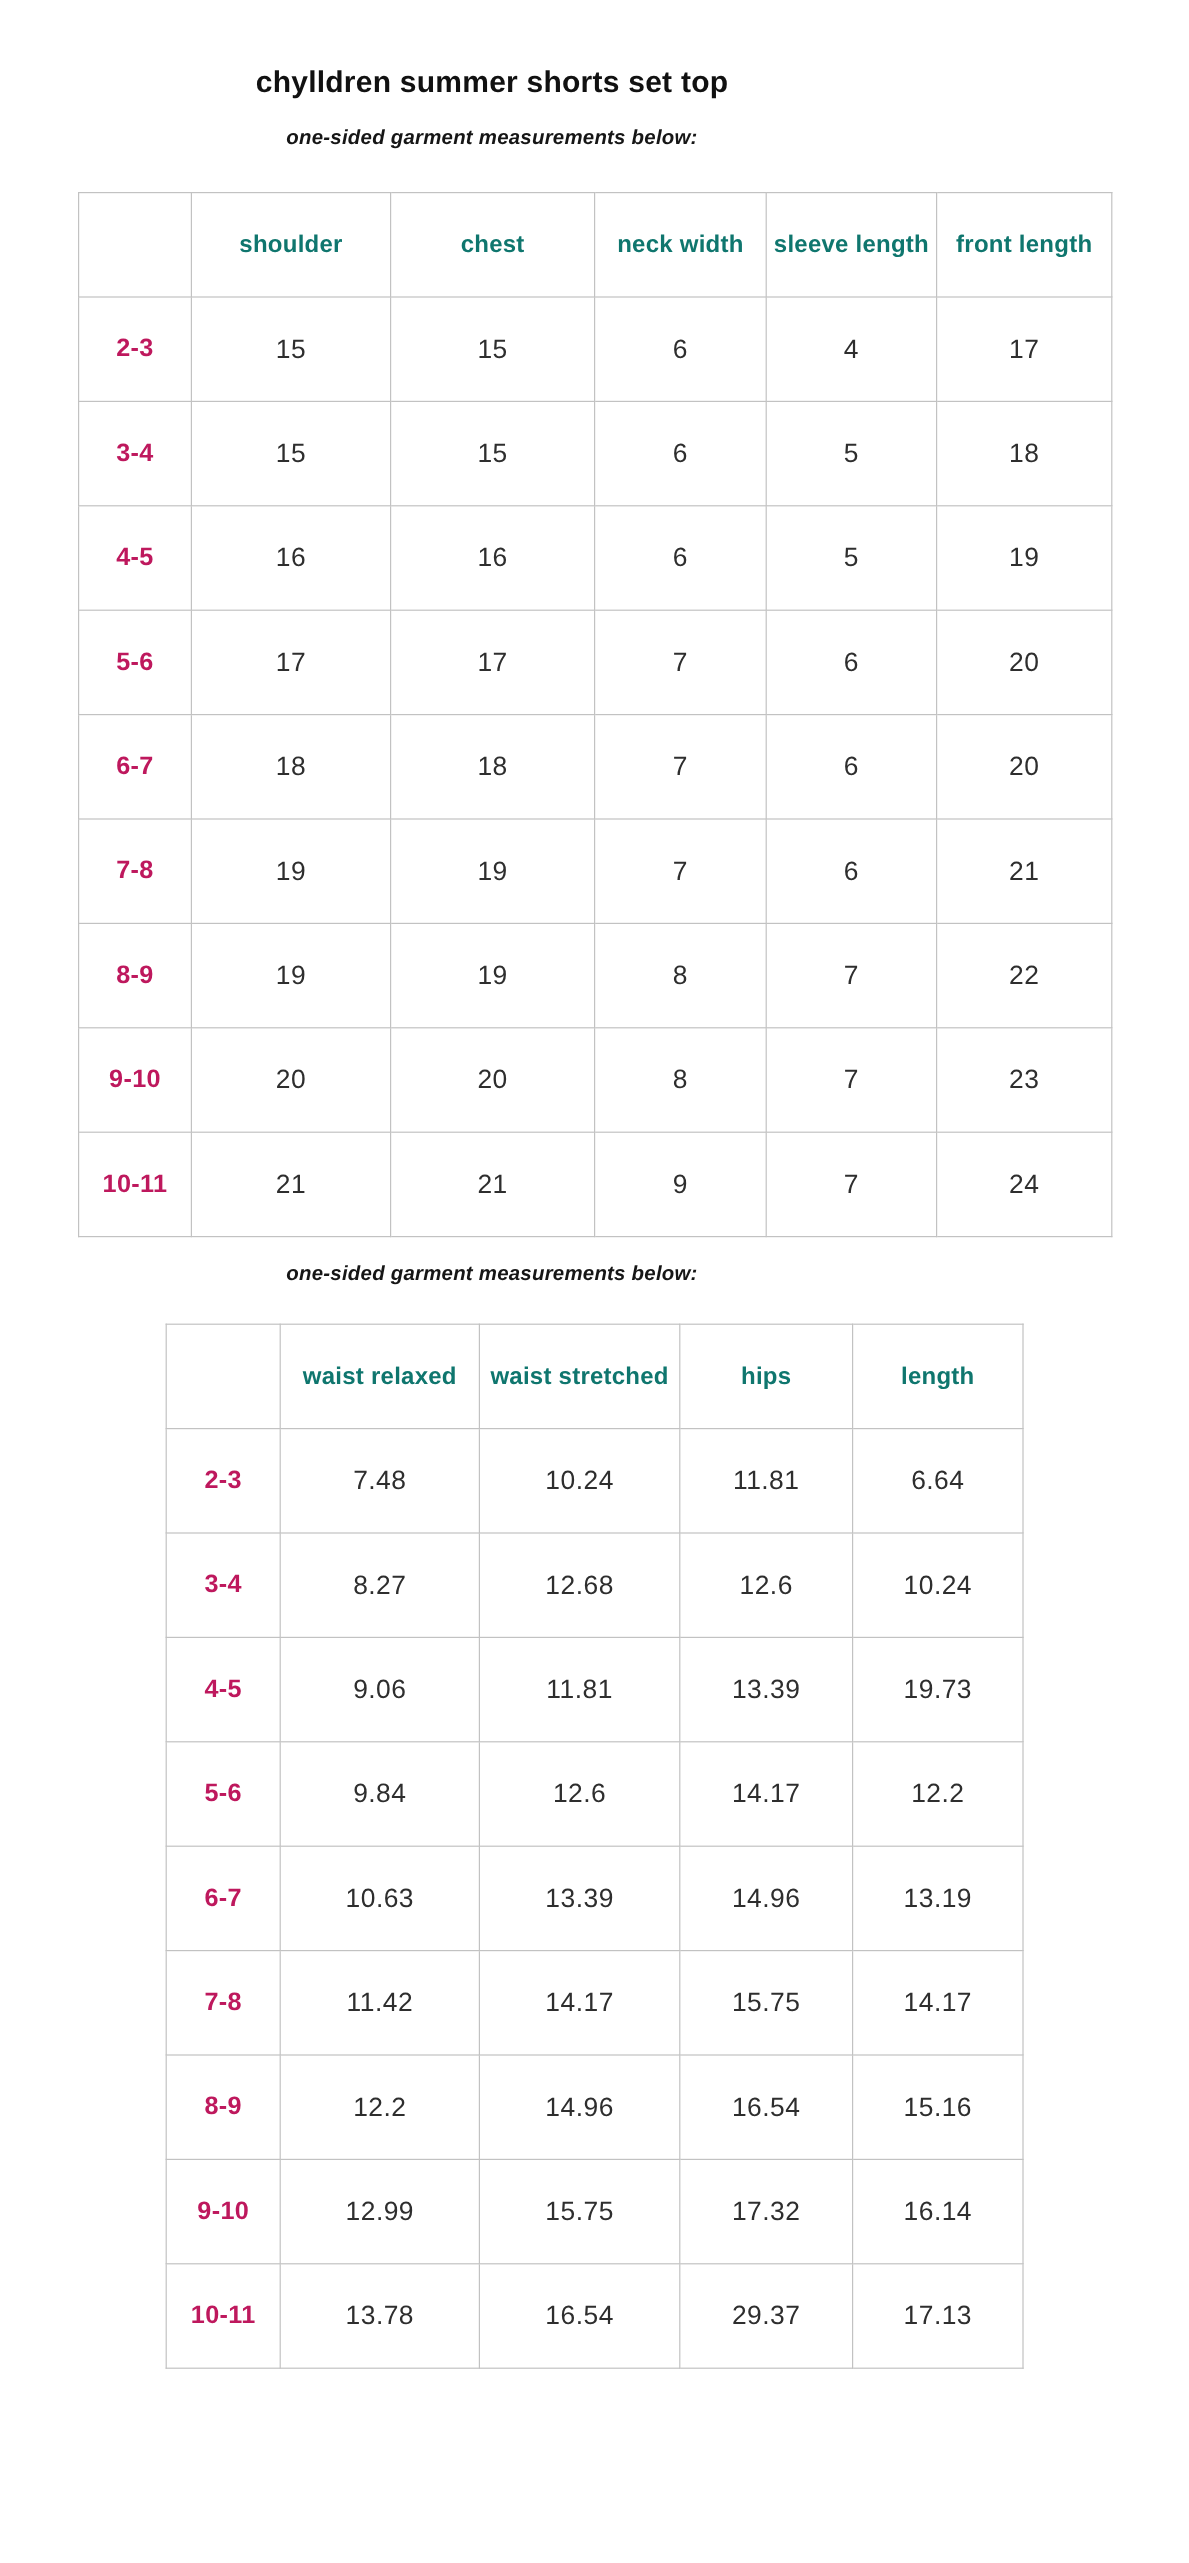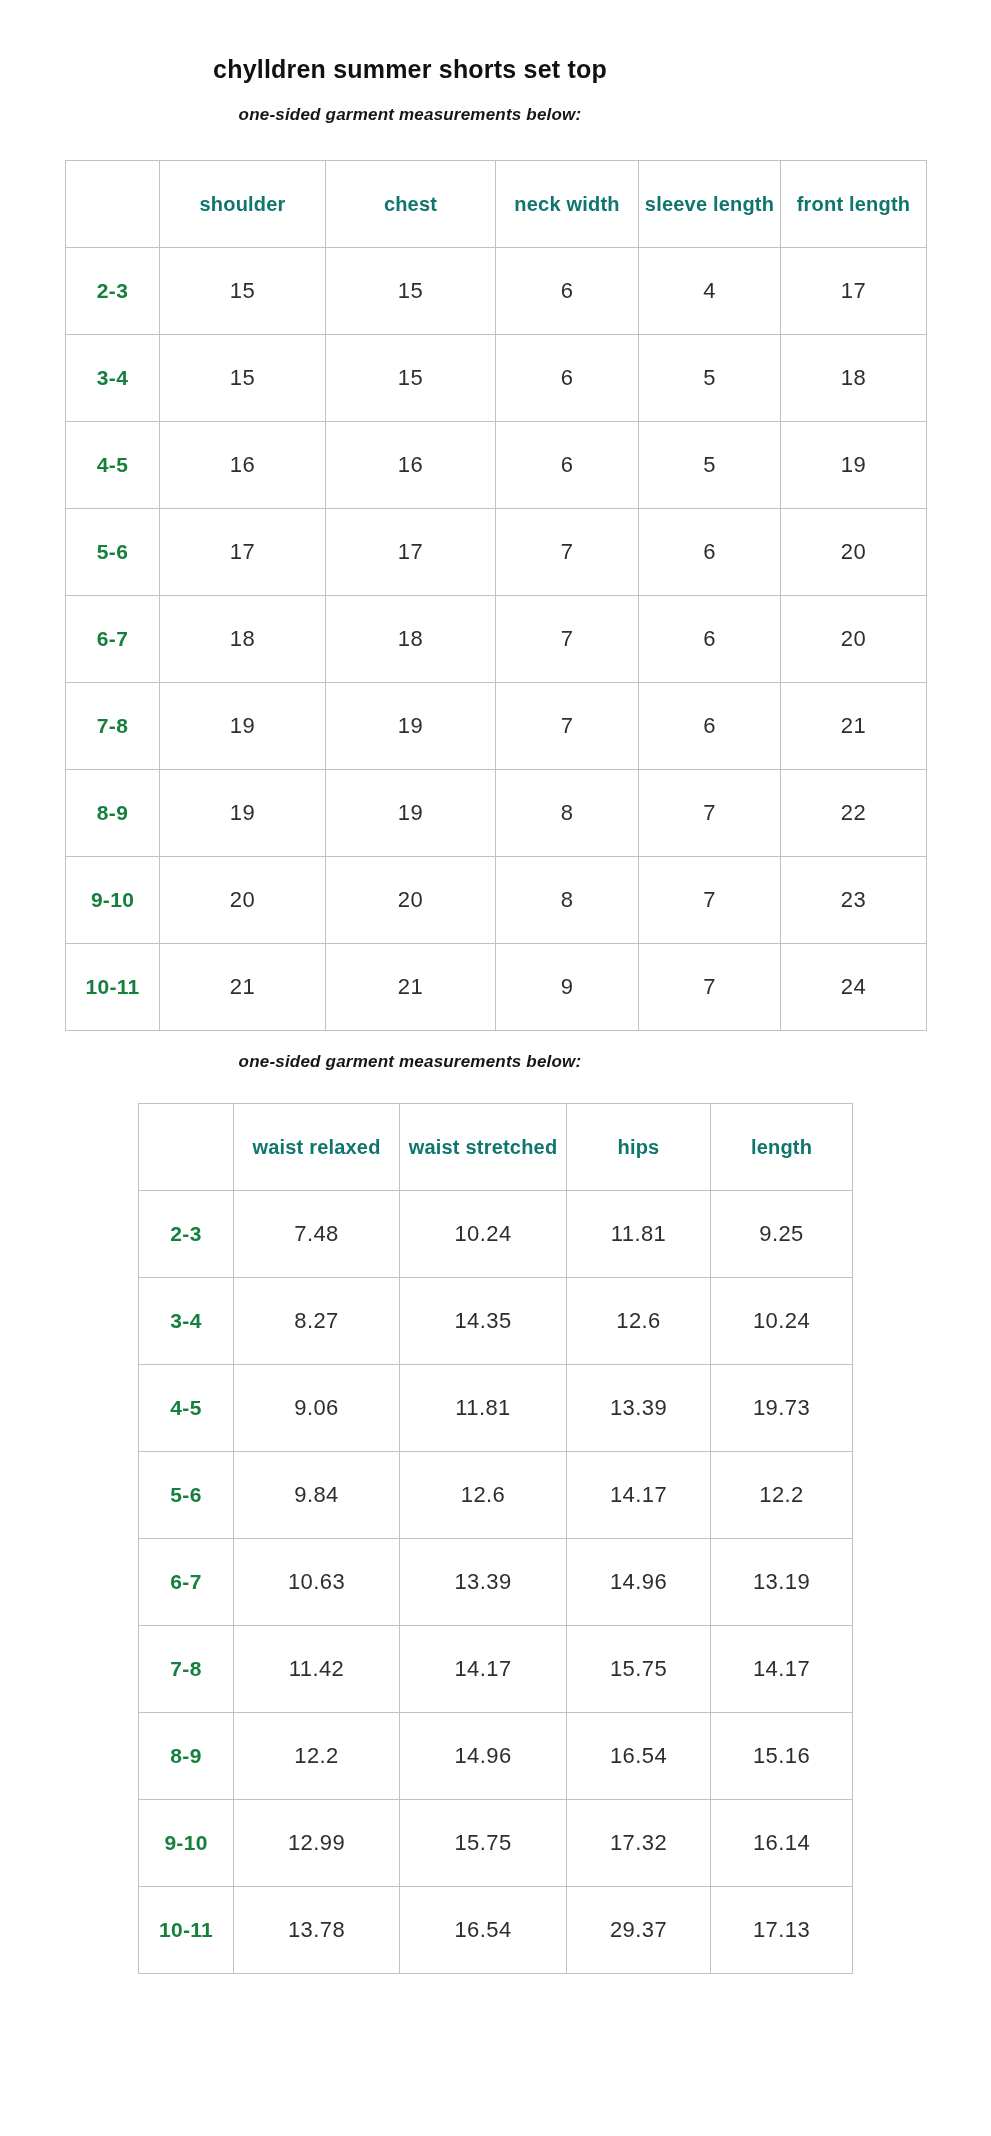--- a/index.html
+++ b/index.html
@@ -53,21 +53,21 @@
   }
   td.hcell{
     font-size:20px;
     font-weight:bold;
     color:#0f766e;
     letter-spacing:0.2px;
   }
   td.rowhead{
     font-size:21px;
     font-weight:bold;
-    color:#15803d;
+    color:#be185d;
     letter-spacing:0.3px;
   }
   td.vcell{
     font-size:22px;
     font-weight:normal;
     color:var(--muted-text-color);
     letter-spacing:0.4px;
   }
   #table-top{margin:34px 0 0 65px;width:861px;}
   #table-bottom{margin:30px 0 0 138px;width:714px;padding-left:25px;}
@@ -194,26 +194,26 @@
             <td class="hcell">hips</td>
             <td class="hcell">length</td>
           </tr>
         </thead>
         <tbody>
           <tr>
             <td class="rowhead">2-3</td>
             <td class="vcell">7.48</td>
             <td class="vcell">10.24</td>
             <td class="vcell">11.81</td>
-            <td class="vcell">9.25</td>
+            <td class="vcell">6.64</td>
           </tr>
           <tr>
             <td class="rowhead">3-4</td>
             <td class="vcell">8.27</td>
-            <td class="vcell">14.35</td>
+            <td class="vcell">12.68</td>
             <td class="vcell">12.6</td>
             <td class="vcell">10.24</td>
           </tr>
           <tr>
             <td class="rowhead">4-5</td>
             <td class="vcell">9.06</td>
             <td class="vcell">11.81</td>
             <td class="vcell">13.39</td>
             <td class="vcell">19.73</td>
           </tr>

